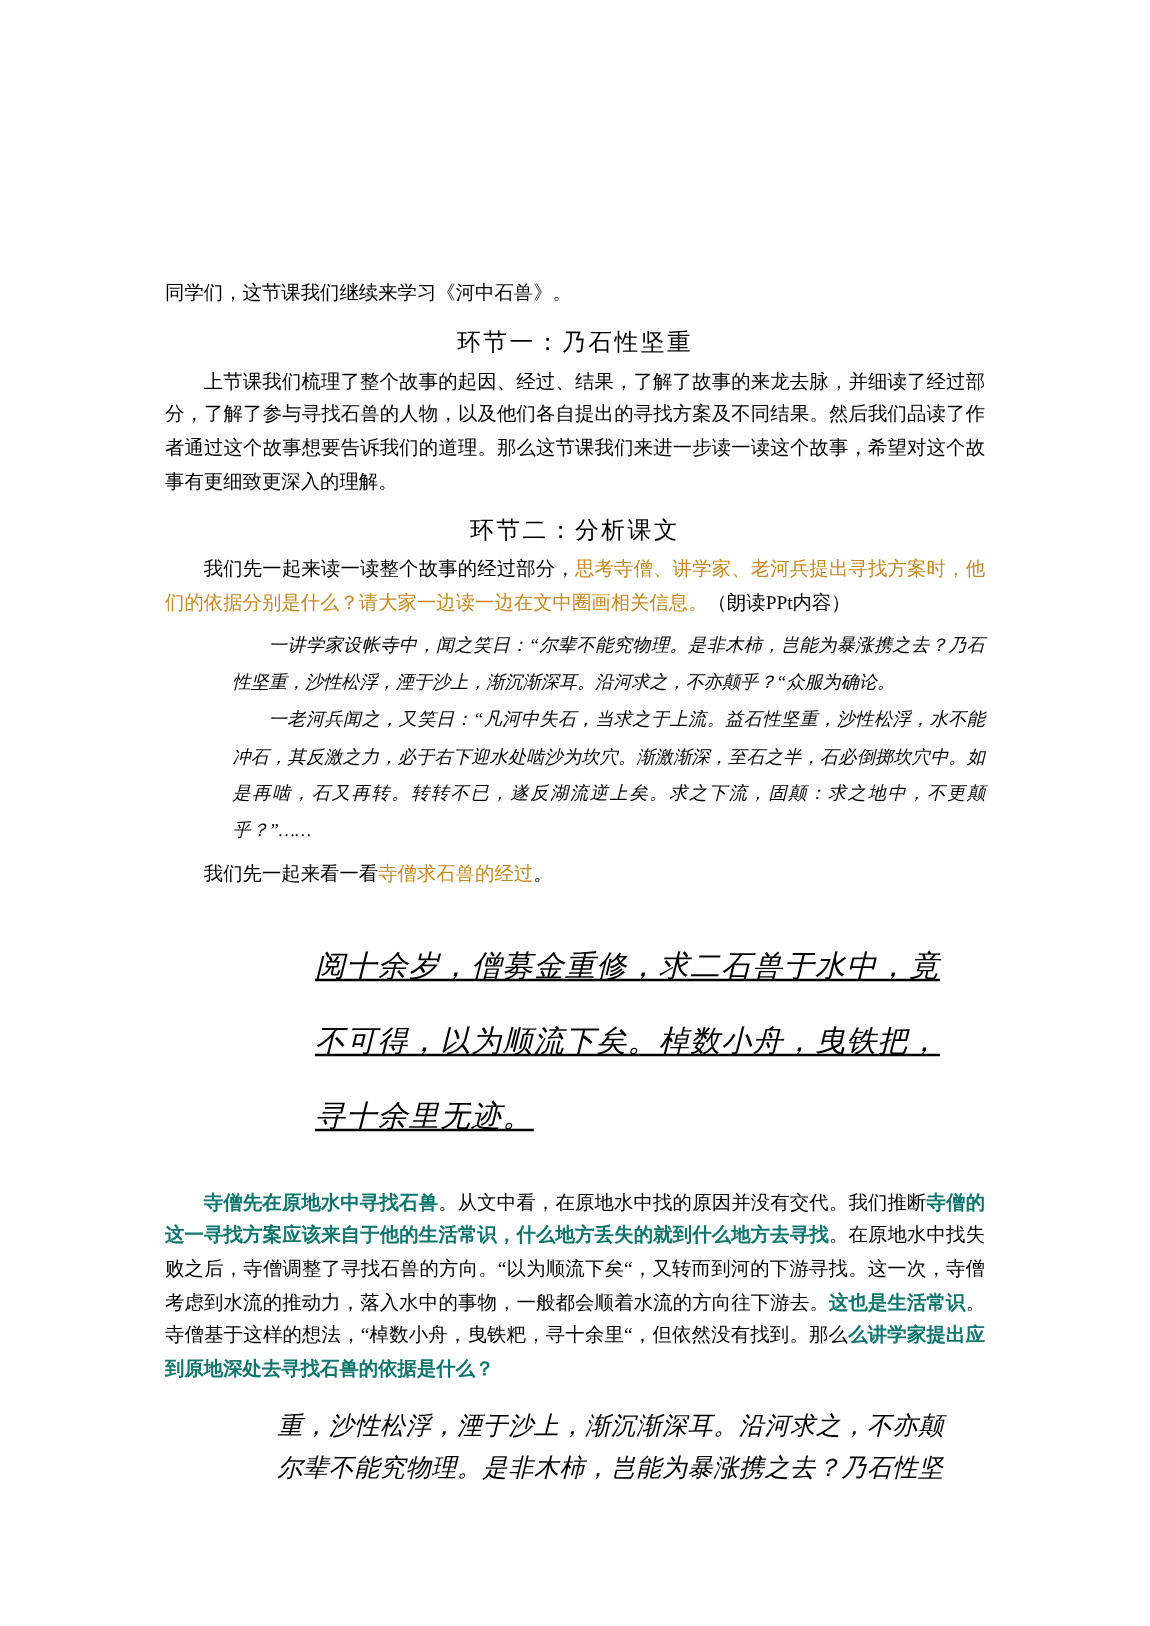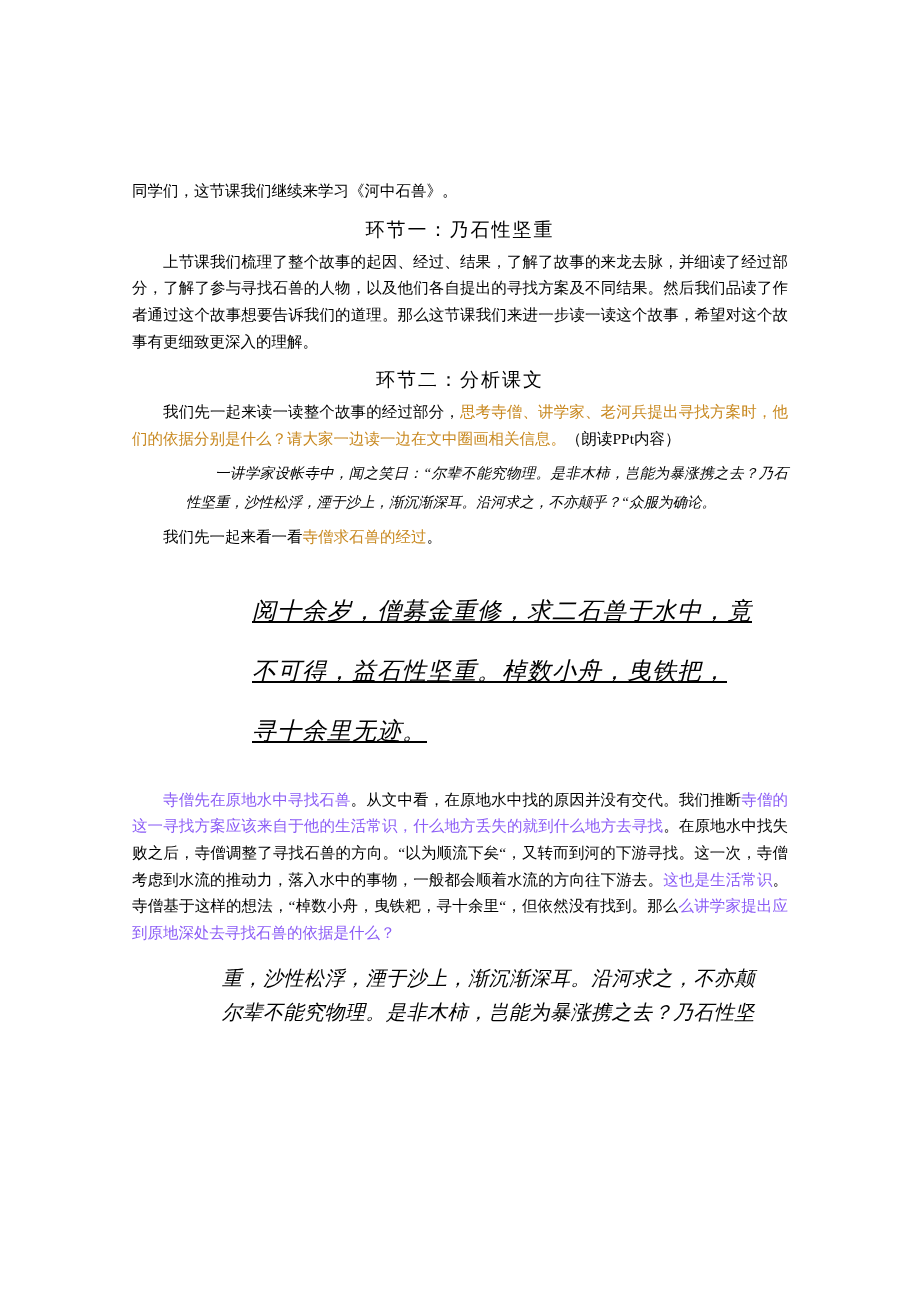--- a/index.html
+++ b/index.html
@@ -13,20 +13,21 @@
     font-family: "Liberation Serif", "DejaVu Serif", serif;
     color: #000000;
     overflow: hidden;
   }
   .page {
     position: relative;
     width: 920px;
     height: 921px;
     box-sizing: border-box;
     padding: 178px 132px 0 132px;
+    margin-top: 44px;
   }
   .para {
     font-size: 15.5px;
     line-height: 1.72;
     text-align: justify;
     margin: 0 0 2px 0;
   }
   .indent2 {
     text-indent: 2em;
   }
@@ -76,47 +77,49 @@
     letter-spacing: 0.5px;
     text-align: justify;
   }
   .mid-quote p {
     margin: 0;
   }
   .hl-orange {
     color: #c8881f;
   }
   .hl-olive {
-    color: #8b5cf6;
+    color: #0f766e;
+    font-weight: bold;
   }
 </style>
 </head>
 <body>
 
 <div class="page">
 
   <p class="para">同学们，这节课我们继续来学习《河中石兽》。</p>
 
   <h2 class="heading">环节一：乃石性坚重</h2>
 
   <p class="para indent2">上节课我们梳理了整个故事的起因、经过、结果，了解了故事的来龙去脉，并细读了经过部分，了解了参与寻找石兽的人物，以及他们各自提出的寻找方案及不同结果。然后我们品读了作者通过这个故事想要告诉我们的道理。那么这节课我们来进一步读一读这个故事，希望对这个故事有更细致更深入的理解。</p>
 
   <h2 class="heading">环节二：分析课文</h2>
 
   <p class="para indent2"><span>我们先一起来读一读整个故事的经过部分，</span><span class="hl-orange">思考寺僧、讲学家、老河兵提出寻找方案时，他们的依据分别是什么？请大家一边读一边在文中圈画相关信息。</span><span>（朗读PPt内容）</span></p>
 
   <div class="quote-block">
     <p class="q-indent">一讲学家设帐寺中，闻之笑日：“尔辈不能究物理。是非木柿，岂能为暴涨携之去？乃石性坚重，沙性松浮，湮于沙上，渐沉渐深耳。沿河求之，不亦颠乎？“众服为确论。</p>
+    <p class="q-indent">一老河兵闻之，又笑日：“凡河中失石，当求之于上流。益石性坚重，沙性松浮，水不能冲石，其反激之力，必于右下迎水处啮沙为坎穴。渐激渐深，至石之半，石必倒掷坎穴中。如是再啮，石又再转。转转不已，遂反湖流逆上矣。求之下流，固颠：求之地中，不更颠乎？”……</p>
   </div>
 
   <p class="para indent2"><span>我们先一起来看一看</span><span class="hl-orange">寺僧求石兽的经过</span><span>。</span></p>
 
   <div class="big-quote">
     <p>阅十余岁，僧募金重修，求二石兽于水中，竟</p>
-    <p>不可得，益石性坚重。棹数小舟，曳铁把，</p>
+    <p>不可得，以为顺流下矣。棹数小舟，曳铁把，</p>
     <p>寻十余里无迹。</p>
   </div>
 
   <p class="para indent2"><span class="hl-olive">寺僧先在原地水中寻找石兽</span><span>。从文中看，在原地水中找的原因并没有交代。我们推断</span><span class="hl-olive">寺僧的这一寻找方案应该来自于他的生活常识，什么地方丢失的就到什么地方去寻找</span><span>。在原地水中找失败之后，寺僧调整了寻找石兽的方向。“以为顺流下矣“，又转而到河的下游寻找。这一次，寺僧考虑到水流的推动力，落入水中的事物，一般都会顺着水流的方向往下游去。</span><span class="hl-olive">这也是生活常识</span><span>。寺僧基于这样的想法，“棹数小舟，曳铁粑，寻十余里“，但依然没有找到。那么</span><span class="hl-olive">么讲学家提出应到原地深处去寻找石兽的依据是什么？</span></p>
 
   <div class="mid-quote">
     <p>重，沙性松浮，湮于沙上，渐沉渐深耳。沿河求之，不亦颠</p>
     <p>尔辈不能究物理。是非木柿，岂能为暴涨携之去？乃石性坚</p>
   </div>
 

